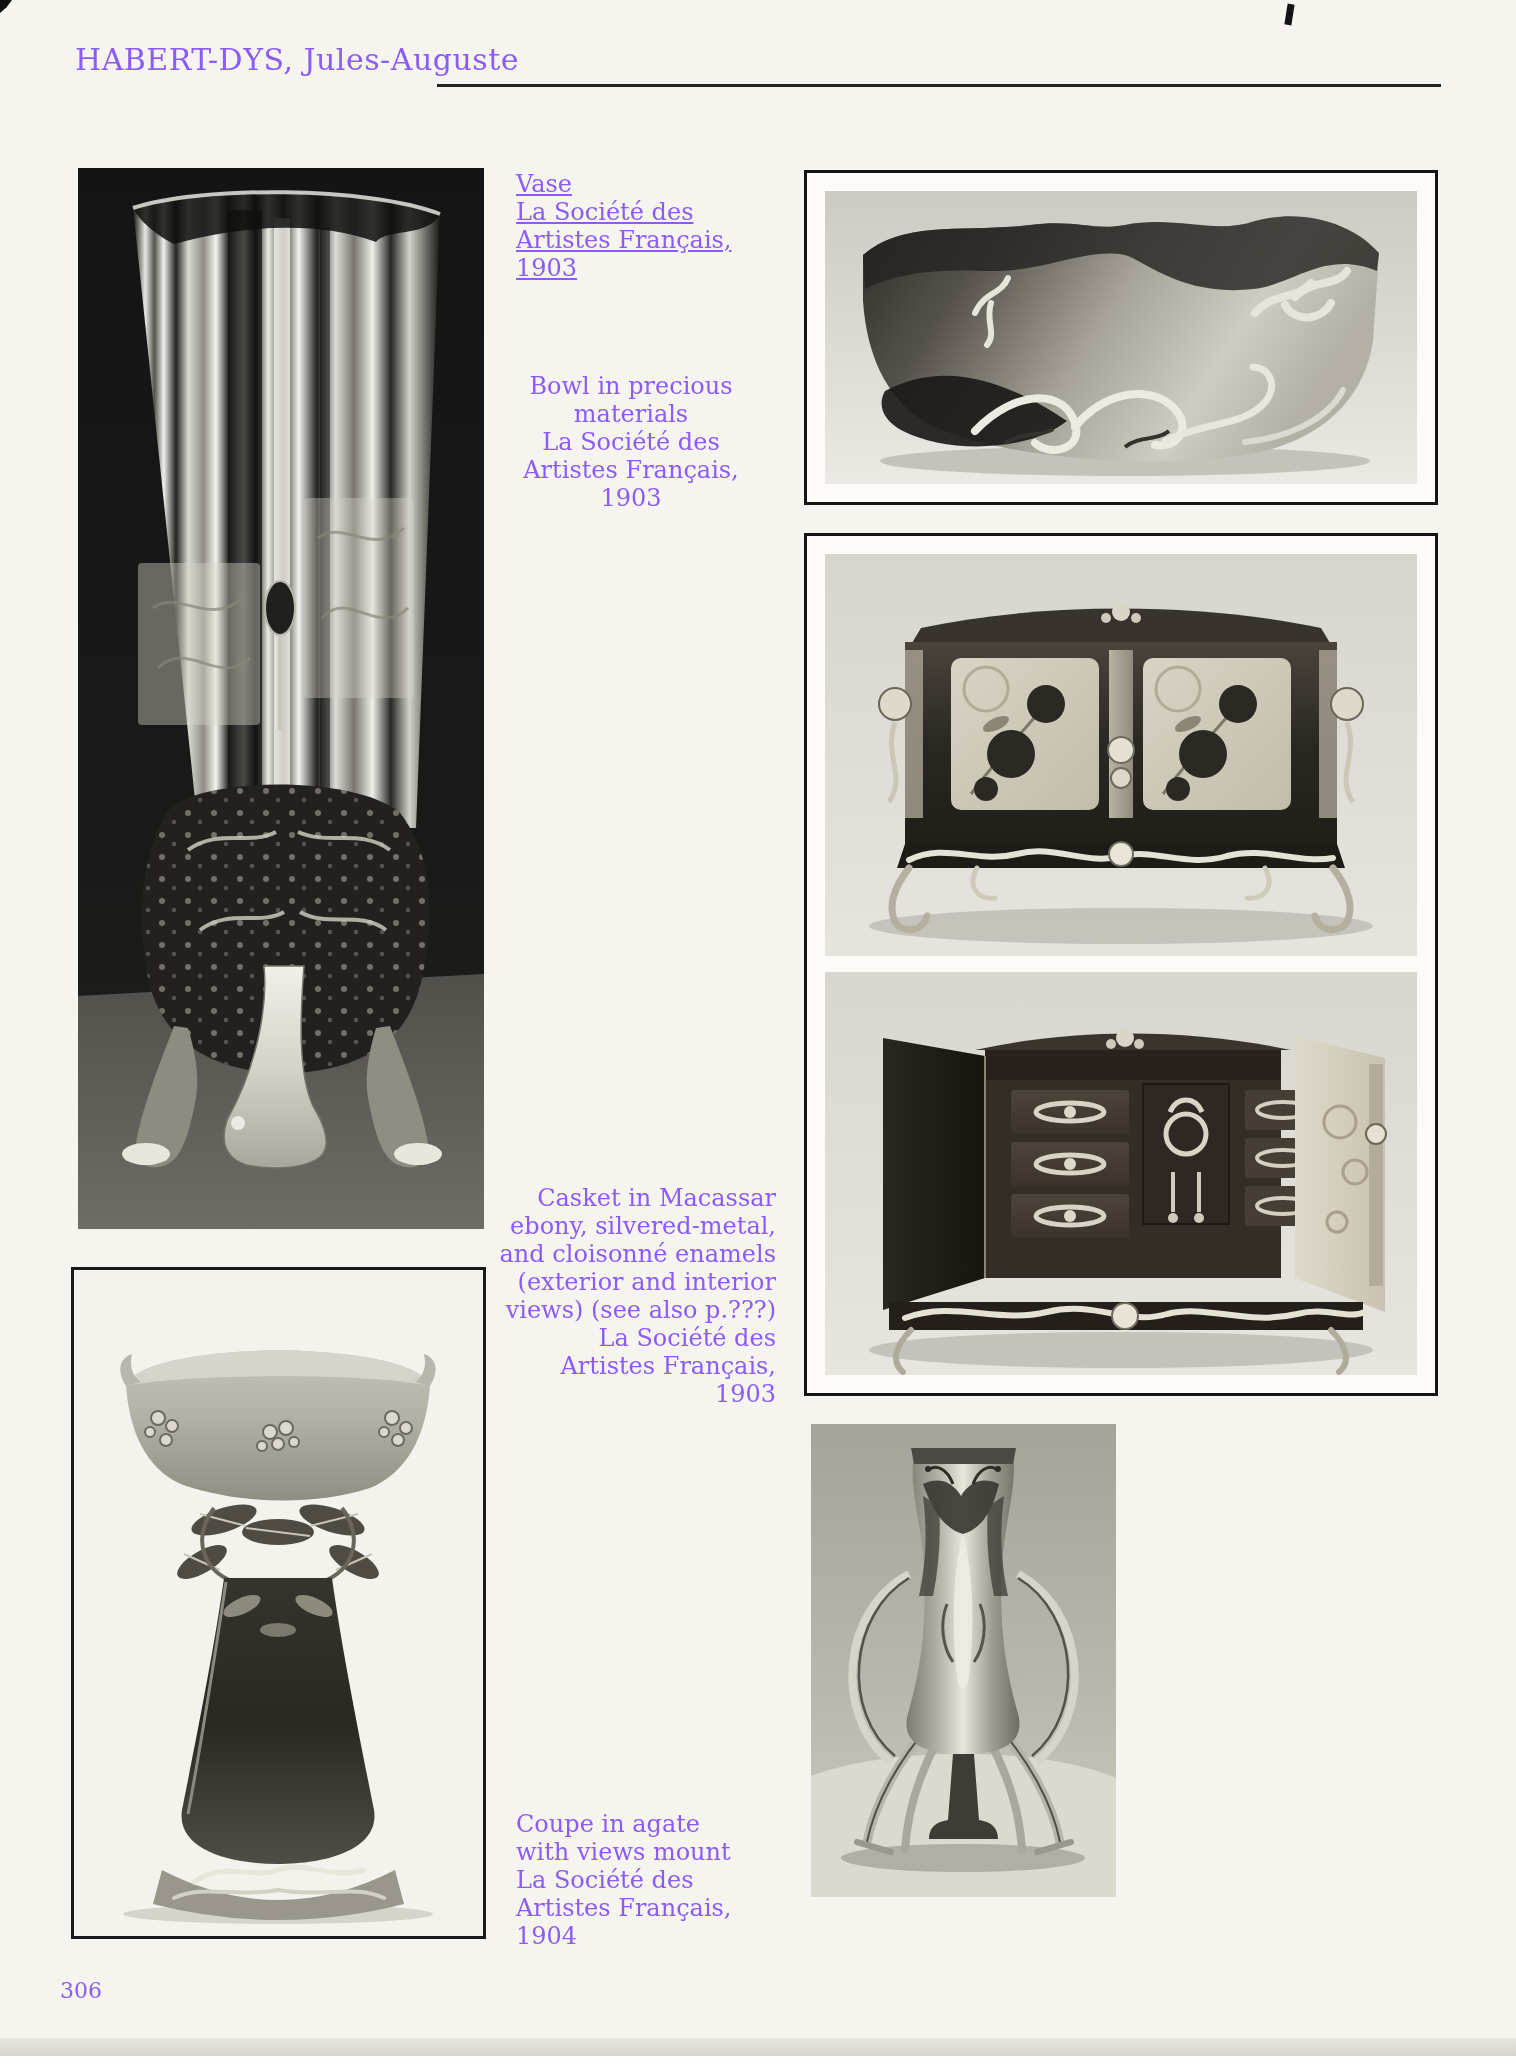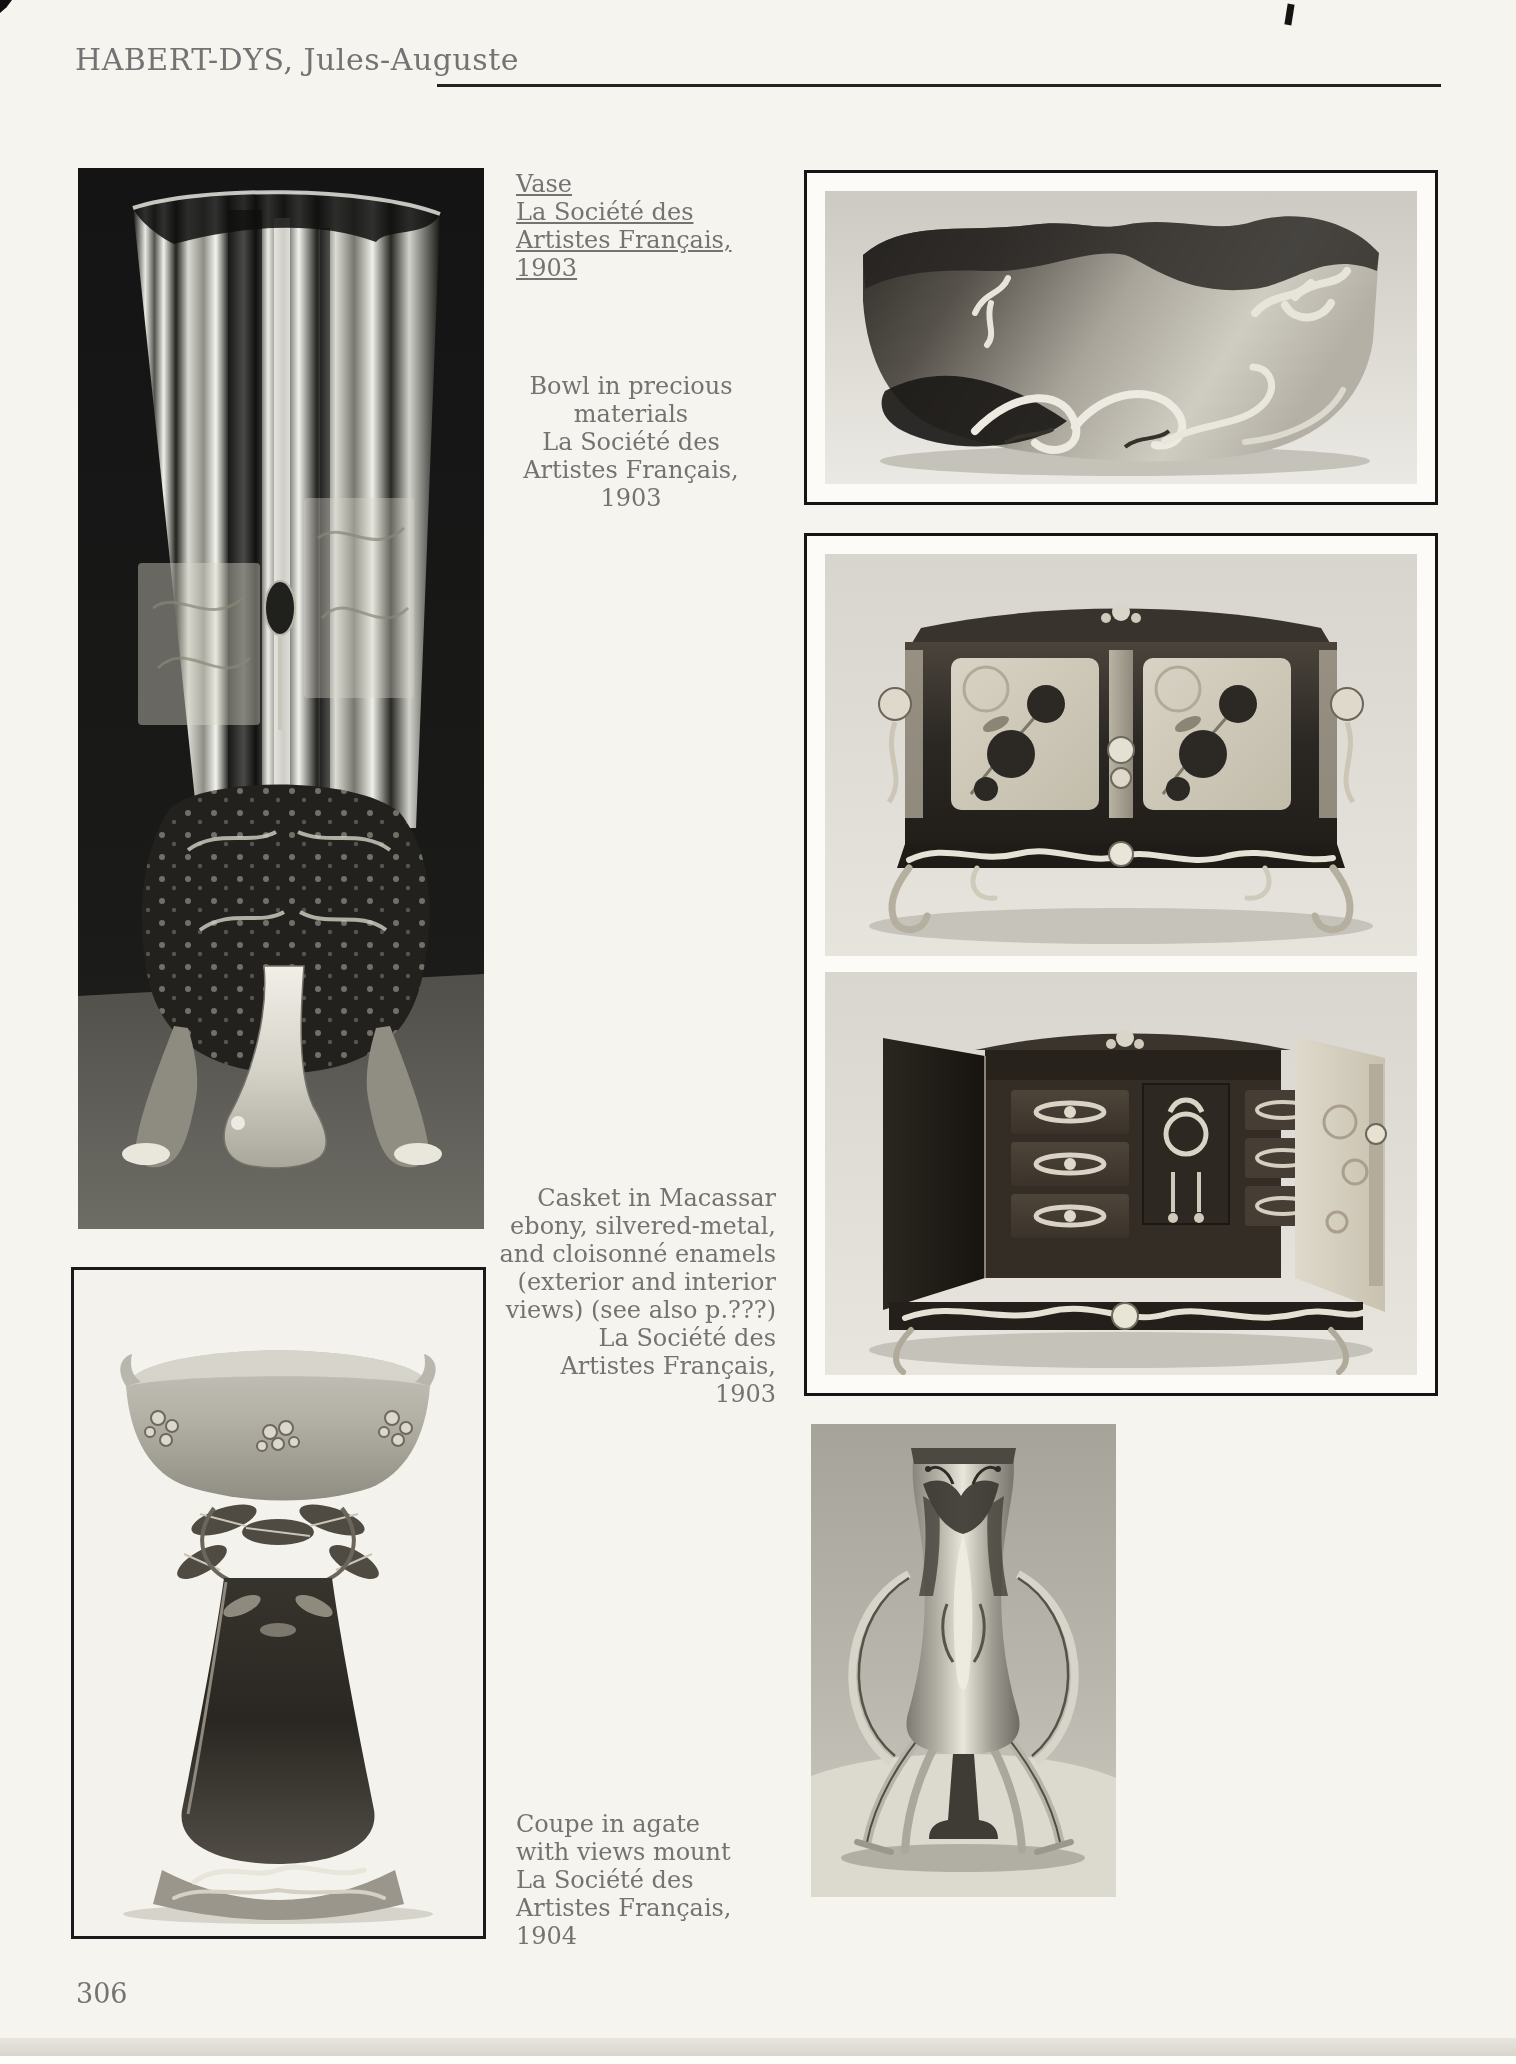--- a/index.html
+++ b/index.html
@@ -1,34 +1,34 @@
 <!DOCTYPE html>
 <html><head>
 <meta charset="utf-8">
 <style>
   html,body{margin:0;padding:0;background:#888;}
   .page{
     position:relative;width:1516px;height:2064px;margin:0 auto;
     background:#f6f4ee;overflow:hidden;
-    font-family:"DejaVu Serif","Liberation Serif",serif;color:#737373;
+    font-family:"DejaVu Serif","Liberation Serif",serif;color:#8b5cf6;
   }
   
   .page-title{
     position:absolute;left:75px;top:42px;font-size:30px;font-weight:normal;
     letter-spacing:.5px;margin:0;white-space:nowrap;
   }
   .header-rule{position:absolute;left:437px;top:84px;width:1004px;height:3px;background:#232323;}
   
   .caption{position:absolute;font-size:24px;line-height:28px;}
   .cap-vase{left:516px;top:170px;width:260px;text-align:left;text-decoration:underline;}
   .cap-bowl{left:486px;top:372px;width:290px;text-align:center;}
   .cap-casket{left:450px;top:1184px;width:326px;text-align:right;}
   .cap-coupe{left:516px;top:1810px;width:270px;text-align:left;}
   .cap-silver{left:1135px;top:1864px;width:340px;text-align:left;}
-  .page-number{position:absolute;left:76px;top:1978px;font-size:27px;}
+  .page-number{position:absolute;left:60px;top:1978px;font-size:22px;}
   
   .photo-tall-vase{position:absolute;left:78px;top:168px;width:406px;height:1061px;}
   .frame{position:absolute;border:3px solid #151515;background:#fcfbf7;box-sizing:border-box;padding:18px;}
   .frame-bowl{left:804px;top:170px;width:634px;height:335px;}
   .frame-casket{left:804px;top:533px;width:634px;height:863px;}
   .frame-casket .stack{display:flex;flex-direction:column;gap:16px;height:100%;}
   .casket-ext{height:402px;}
   .casket-int{height:403px;}
   .photo-coupe{position:absolute;left:71px;top:1267px;width:415px;height:672px;border:3px solid #1a1a1a;box-sizing:border-box;background:#f4f2ec;}
   .photo-silver-vase{position:absolute;left:811px;top:1424px;width:305px;height:473px;}

